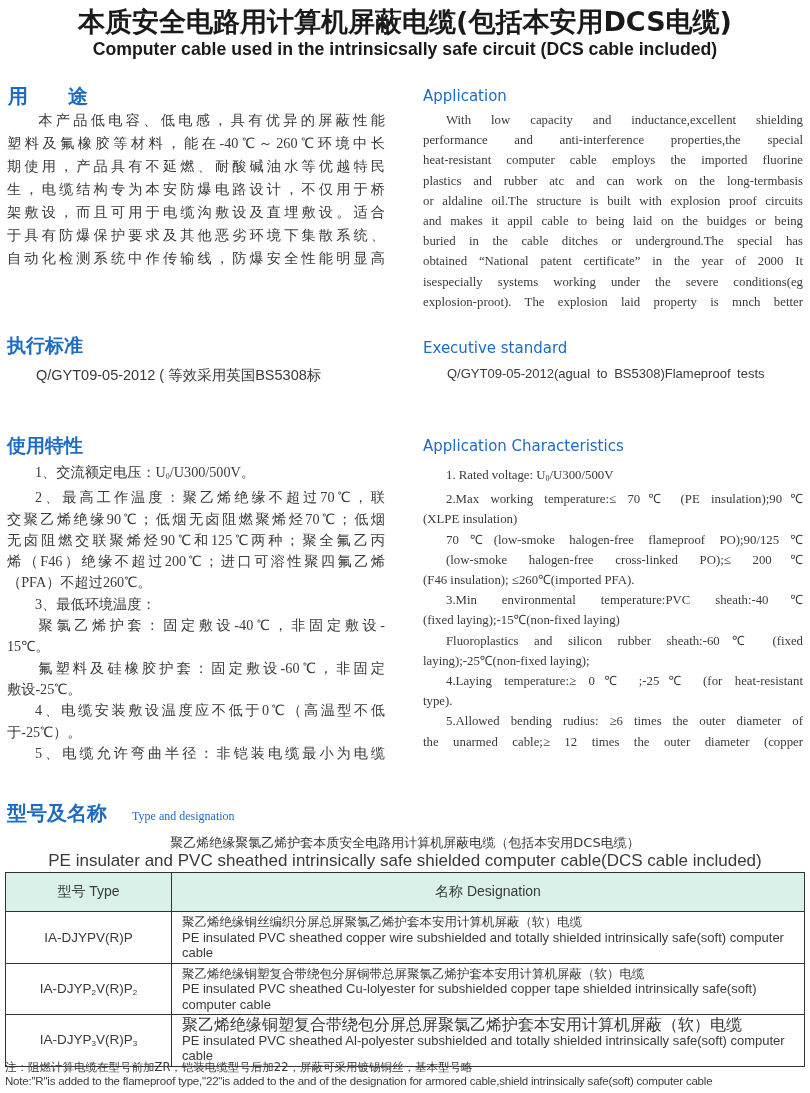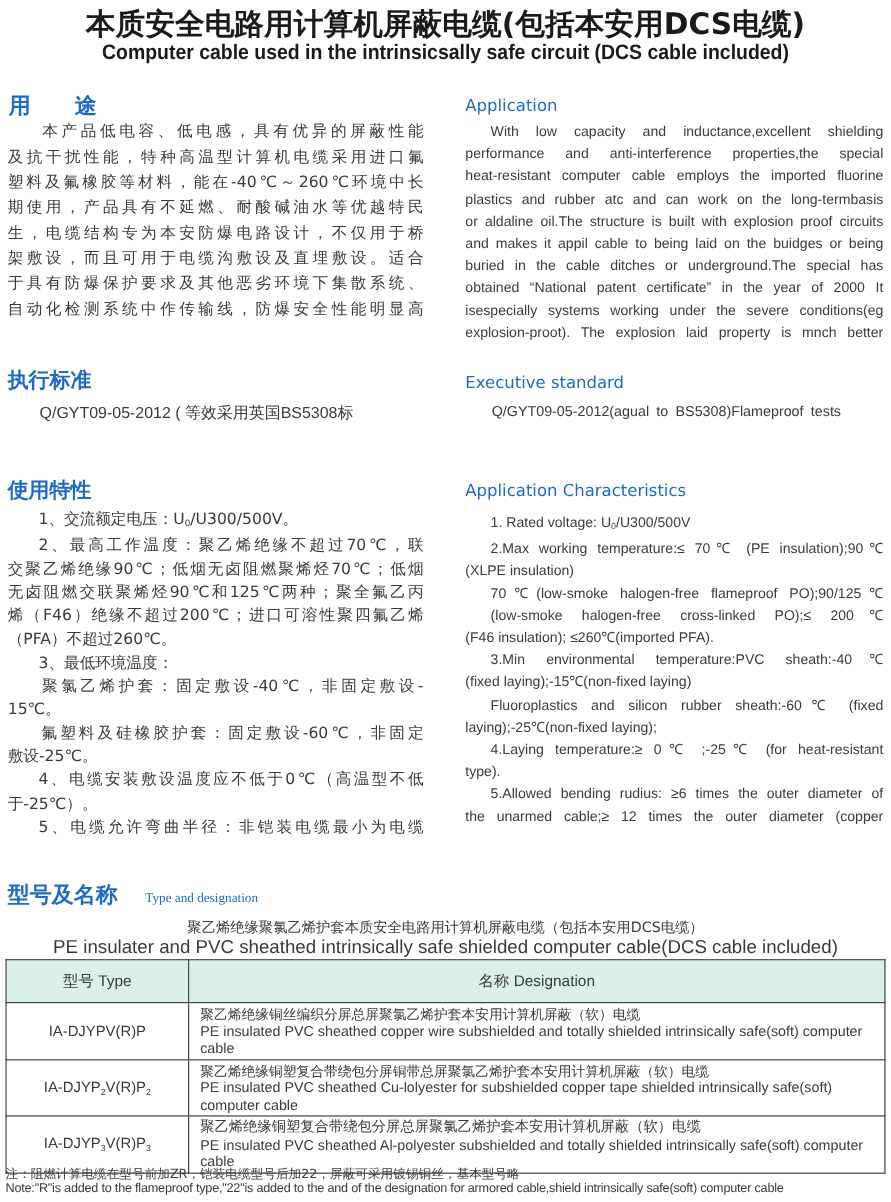--- a/index.html
+++ b/index.html
@@ -32,21 +32,21 @@
       font-size: 14.2px; line-height: 23px; color: #3a3a3a;
       text-align: justify; text-align-last: justify;
       font-family: "DejaVu Sans", sans-serif;
     }
     .p-cn .ind { display: inline-block; width: 28px; }
     .p-en {
       font-size: 12.8px; line-height: 20.2px; color: #3a3a3a;
       text-align: justify; text-align-last: justify;
       font-family: "Liberation Sans", sans-serif;
     }
-    .line { display: block; white-space: nowrap; }
+    .line { display: block; white-space: nowrap; font-family: Liberation Serif, serif; }
     .line.left { text-align-last: left; }
     .ind-en { display: inline-block; width: 23px; }
     .sub { font-size: 8px; vertical-align: -2px; }
 
     .tbl-caption {
       left: 0; width: 810px; text-align: center; color: #3a3a3a;
       font-family: "Liberation Sans", sans-serif;
     }
     table.desig {
       position: absolute; left: 5px; top: 872px; width: 800px;
@@ -66,21 +66,20 @@
 <body>
 
 <div class="abs title-cn">本质安全电路用计算机屏蔽电缆(包括本安用DCS电缆)</div>
 <div class="abs title-en">Computer cable used in the intrinsicsally safe circuit (DCS cable included)</div>
 
 <div class="abs h-cn" style="left:8px; top:83px; font-size:20px;">用　　途</div>
 <div class="abs h-en" style="left:423px; top:87px;">Application</div>
 
 <div class="abs p-cn" style="left:7px; top:109px; width:378px;">
   <span class="line"><span class="ind"></span><span>本产品低电容、低电感，具有优异的屏蔽性能</span></span>
-  <span class="line"><span>及抗干扰性能，特种高温型计算机电缆采用进口氟</span></span>
   <span class="line"><span>塑料及氟橡胶等材料，能在-40℃～260℃环境中长</span></span>
   <span class="line"><span>期使用，产品具有不延燃、耐酸碱油水等优越特民</span></span>
   <span class="line"><span>生，电缆结构专为本安防爆电路设计，不仅用于桥</span></span>
   <span class="line"><span>架敷设，而且可用于电缆沟敷设及直埋敷设。适合</span></span>
   <span class="line"><span>于具有防爆保护要求及其他恶劣环境下集散系统、</span></span>
   <span class="line"><span>自动化检测系统中作传输线，防爆安全性能明显高</span></span>
 </div>
 
 <div class="abs p-en" style="left:423px; top:110px; width:380px;">
   <span class="line"><span class="ind-en"></span><span>With low capacity and inductance,excellent shielding</span></span>
@@ -163,21 +162,21 @@
     <tr class="r">
       <td class="type"><span>IA-DJYP</span><span class="sub">2</span><span>V(R)P</span><span class="sub">2</span></td>
       <td class="name">
         <div style="font-family:'DejaVu Sans',sans-serif; font-size:12.5px;">聚乙烯绝缘铜塑复合带绕包分屏铜带总屏聚氯乙烯护套本安用计算机屏蔽（软）电缆</div>
         <div>PE insulated PVC sheathed Cu-lolyester for subshielded copper tape shielded intrinsically safe(soft) computer cable</div>
       </td>
     </tr>
     <tr class="r">
       <td class="type"><span>IA-DJYP</span><span class="sub">3</span><span>V(R)P</span><span class="sub">3</span></td>
       <td class="name">
-        <div style="font-family:'DejaVu Sans',sans-serif; font-size:13px;">聚乙烯绝缘铜塑复合带绕包分屏总屏聚氯乙烯护套本安用计算机屏蔽（软）电缆</div>
+        <div style="font-family:'DejaVu Sans',sans-serif; font-size:16px;">聚乙烯绝缘铜塑复合带绕包分屏总屏聚氯乙烯护套本安用计算机屏蔽（软）电缆</div>
         <div>PE insulated PVC sheathed Al-polyester subshielded and totally shielded intrinsically safe(soft) computer cable</div>
       </td>
     </tr>
   </tbody>
 </table>
 
 <div class="abs note" style="top:1060px; font-family:'DejaVu Sans',sans-serif; font-size:11.5px;">注：阻燃计算电缆在型号前加ZR，铠装电缆型号后加22，屏蔽可采用镀锡铜丝，基本型号略</div>
 <div class="abs note" style="top:1075px; font-size:11.5px; letter-spacing:-0.2px;">Note:"R"is added to the flameproof type,"22"is added to the and of the designation for armored cable,shield intrinsically safe(soft) computer cable</div>
 
 </body></html>

